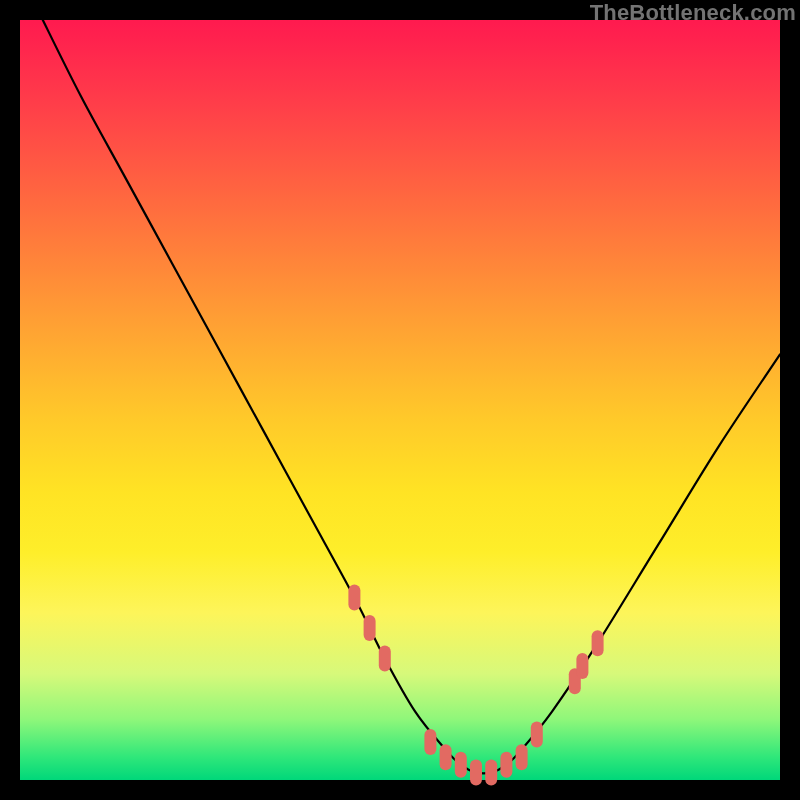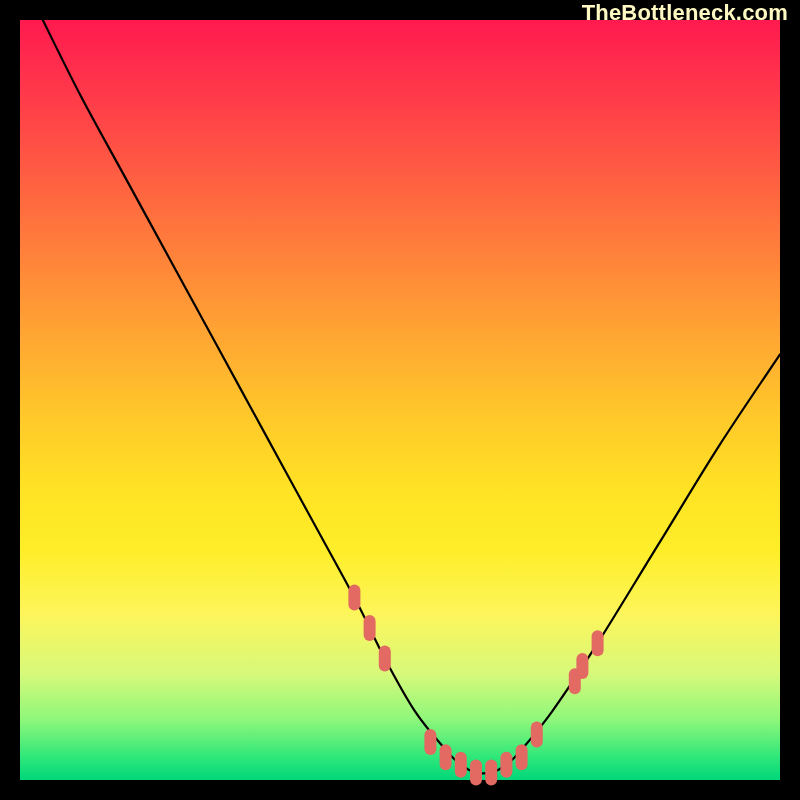--- a/index.html
+++ b/index.html
@@ -26,25 +26,25 @@
       #feee2a 70%,
       #fdf55a 78%,
       #d7f97a 86%,
       #8ff77a 92%,
       #2fe77a 97%,
       #00d77a 100%);
   }
   .watermark {
     position: absolute;
     top: 0px;
-    right: 12px;
+    right: 4px;
     font-family: Arial, Helvetica, sans-serif;
     font-size: 22px;
     font-weight: 600;
-    color: #fef9c3;
+    color: #737373;
     letter-spacing: 0.2px;
     user-select: none;
   }
   svg.curve {
     position: absolute;
     left: 0; top: 0;
     width: 760px; height: 760px;
     overflow: visible;
   }
   .curve-path {

